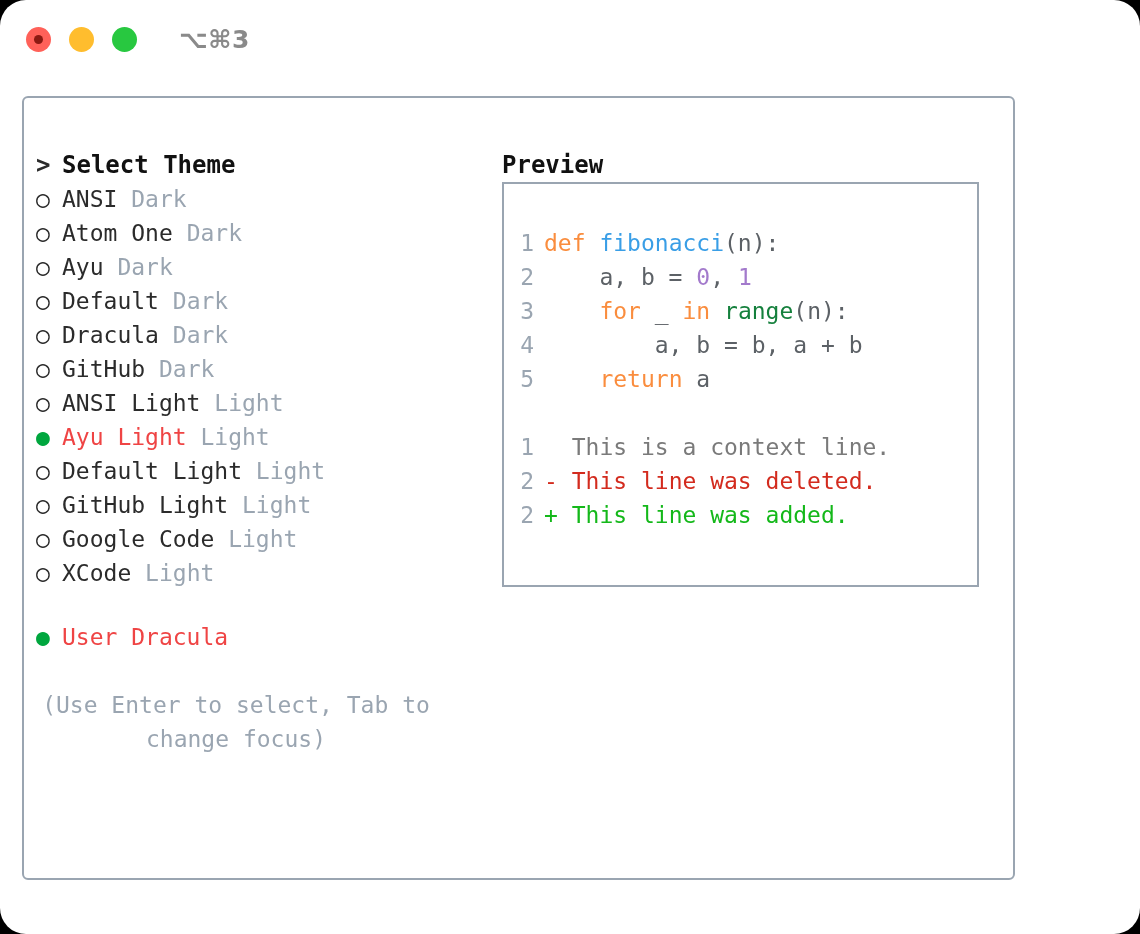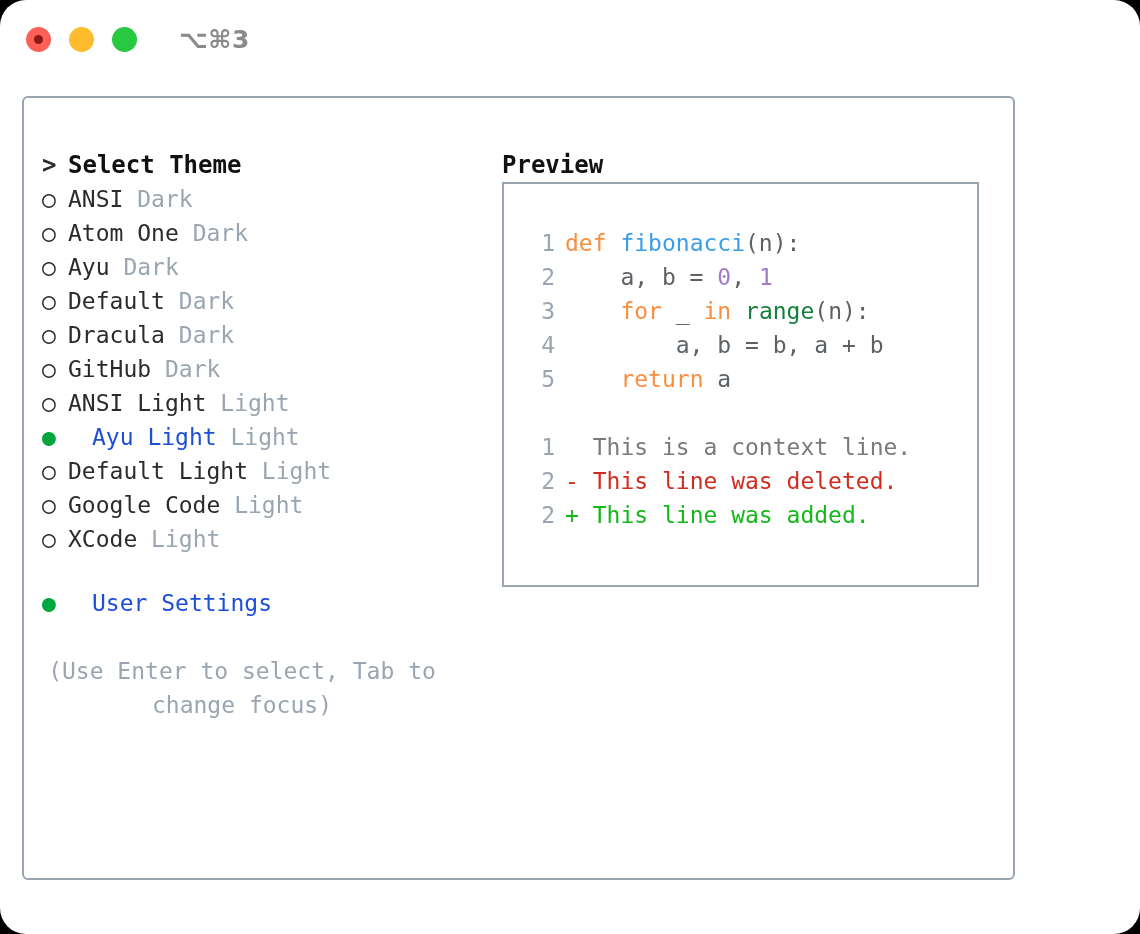--- a/index.html
+++ b/index.html
@@ -44,21 +44,21 @@
     position: absolute;
     left: 22px; top: 96px;
     width: 993px; height: 784px;
     border: 2px solid #9AA5B1;
     border-radius: 6px;
     background: #ffffff;
   }
   
   #left-col {
     position: absolute;
-    left: 18px; top: 50px;
+    left: 12px; top: 50px;
     width: 470px;
   }
   .row {
     height: 34px;
     line-height: 34px;
     font-size: 23px;
     white-space: nowrap;
     color: #2B2B2B;
     letter-spacing: 0px;
   }
@@ -71,21 +71,21 @@
     display: inline-block;
     width: 26px;
     color: #00A63E;
   }
   .heading {
     font-weight: 700;
     color: #111111;
     font-size: 24px;
   }
   .sub { color: #9AA5B1; }
-  .row.selected .label { color: #1d4ed8; margin-left: 24px; }
+  .row.selected .label { color: #ef4444; }
   .section-label {
     height: 34px; line-height: 34px;
     font-size: 23px;
     color: #2B2B2B;
     padding-left: 26px;
   }
   .spacer-sm { height: 30px; }
   .spacer-md { height: 34px; }
   #hint {
     font-size: 23px;
@@ -110,21 +110,21 @@
     width: 477px;
     height: 405px;
     border: 2px solid #9AA5B1;
     background: #ffffff;
     padding: 42px 0 0 0;
   }
   .code-line {
     font-size: 23px;
     line-height: 34px;
     white-space: pre;
-    padding-left: 25px;
+    padding-left: 4px;
     color: #5C6166;
   }
   .lineno {
     display: inline-block;
     width: 26px;
     text-align: right;
     color: #9AA5B1;
     margin-right: 10px;
   }
   .kw   { color: #FA8D3E; }
@@ -162,28 +162,29 @@
       <div id="theme-rows">
           <div class="row"><span class="marker">○</span><span class="label">ANSI</span><span class="sub"> Dark</span></div>
           <div class="row"><span class="marker">○</span><span class="label">Atom One</span><span class="sub"> Dark</span></div>
           <div class="row"><span class="marker">○</span><span class="label">Ayu</span><span class="sub"> Dark</span></div>
           <div class="row"><span class="marker">○</span><span class="label">Default</span><span class="sub"> Dark</span></div>
           <div class="row"><span class="marker">○</span><span class="label">Dracula</span><span class="sub"> Dark</span></div>
           <div class="row"><span class="marker">○</span><span class="label">GitHub</span><span class="sub"> Dark</span></div>
           <div class="row"><span class="marker">○</span><span class="label">ANSI Light</span><span class="sub"> Light</span></div>
           <div class="row selected"><span class="bullet-filled">●</span><span class="label">Ayu Light</span><span class="sub"> Light</span></div>
           <div class="row"><span class="marker">○</span><span class="label">Default Light</span><span class="sub"> Light</span></div>
+          <div class="row"><span class="marker">○</span><span class="label">GitHub Light</span><span class="sub"> Light</span></div>
           <div class="row"><span class="marker">○</span><span class="label">Google Code</span><span class="sub"> Light</span></div>
           <div class="row"><span class="marker">○</span><span class="label">XCode</span><span class="sub"> Light</span></div>
         </div>
 
       <div class="spacer-sm"></div>
 
       <div id="apply-rows">
-          <div class="row selected"><span class="bullet-filled">●</span><span class="label">User Settings</span></div>
+          <div class="row selected"><span class="bullet-filled">●</span><span class="label">User Dracula</span></div>
         </div>
 
       <div class="spacer-md"></div>
 
       <div id="hint">(Use Enter to select, Tab to change focus)</div>
     </div>
 
     <div id="right-col">
       <div id="preview-title">Preview</div>
       <div id="preview-box">

